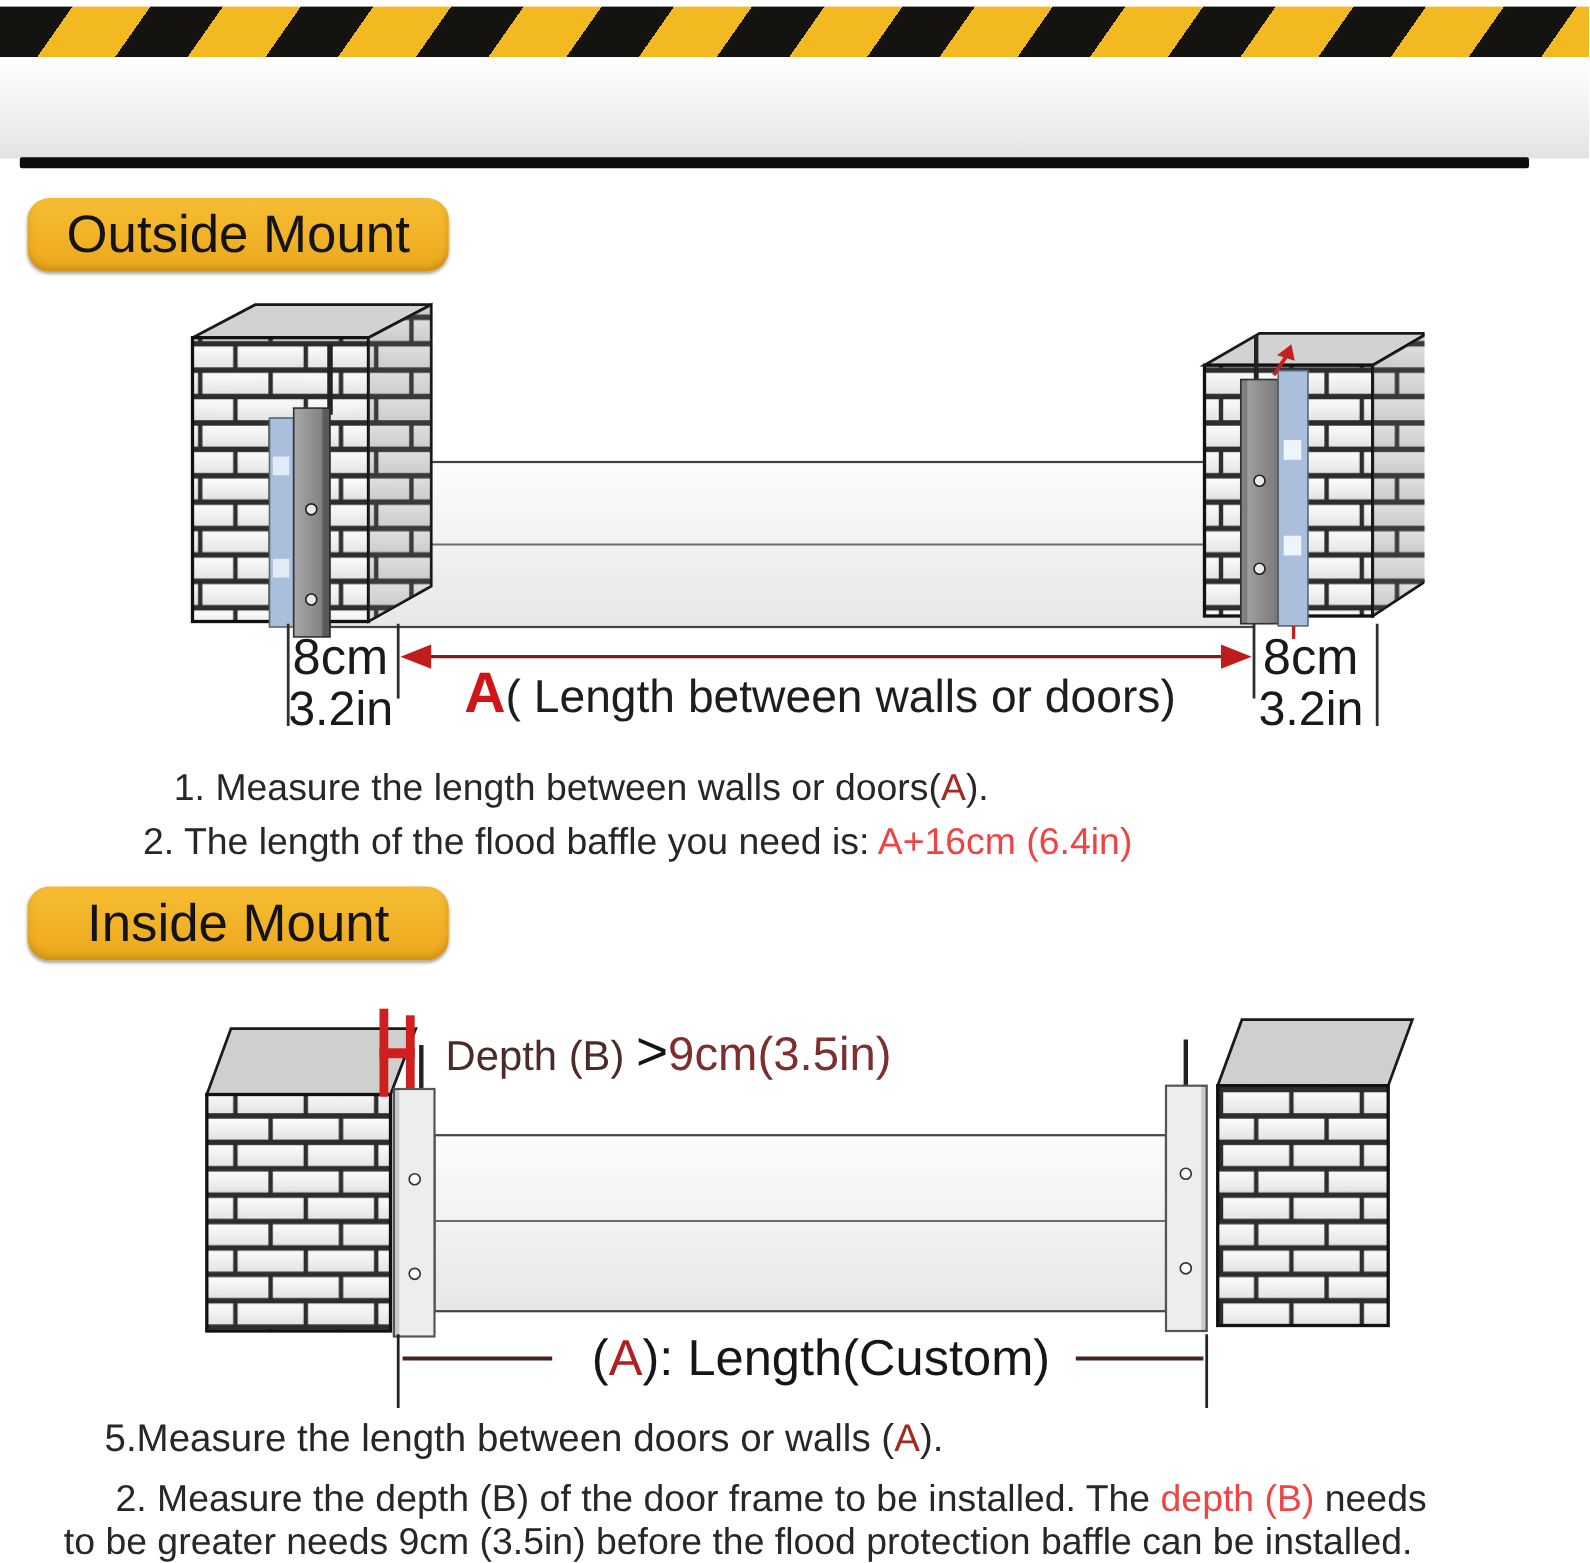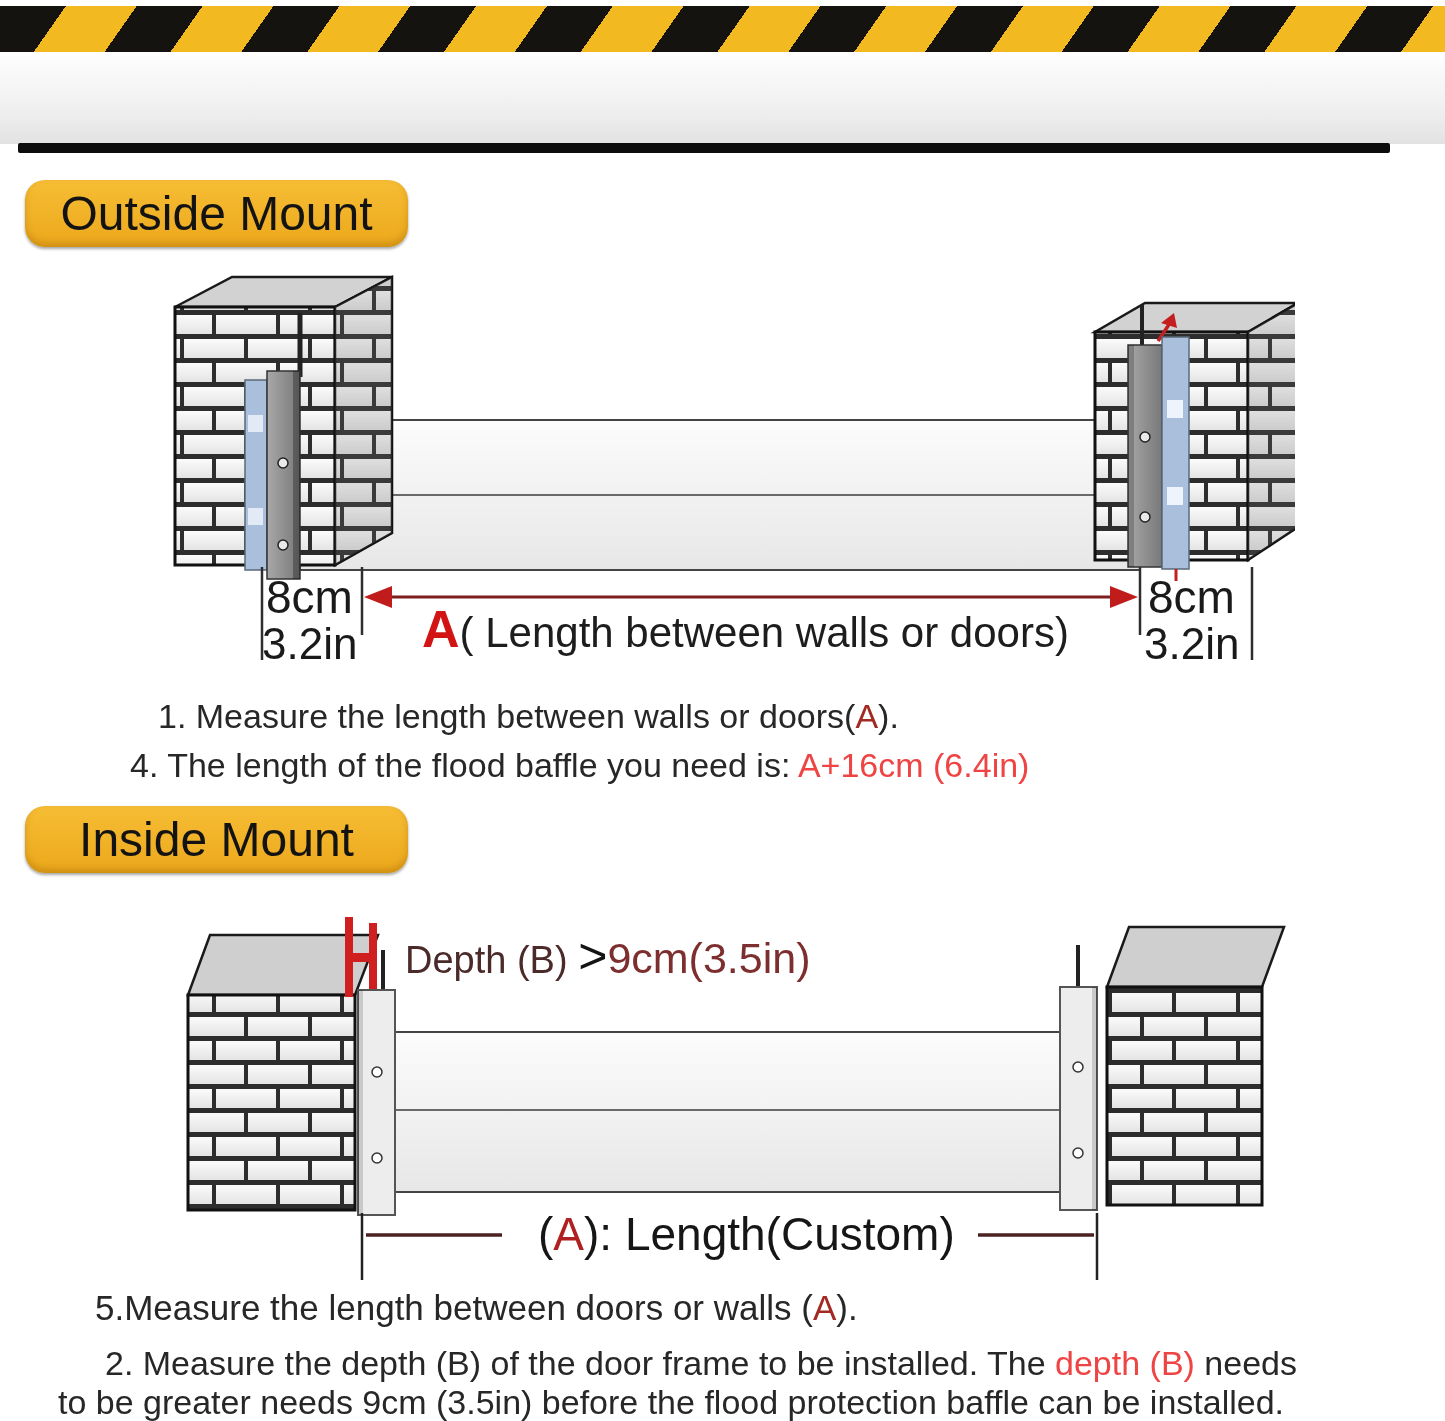--- a/index.html
+++ b/index.html
@@ -126,21 +126,21 @@
       <text x="998" y="348" font-size="46" fill="#1a1a1a"><tspan>8cm</tspan></text>
       <text x="994" y="394" font-size="44" fill="#1a1a1a"><tspan>3.2in</tspan></text>
       <text x="272" y="382"><tspan font-size="52" font-weight="bold" fill="#d31414">A</tspan><tspan font-size="42" fill="#1d1d1d">( Length between walls or doors)</tspan></text>
     </g>
   </svg>
 
   <div class="step" style="left:130px;top:698px;margin-left:28px;">
     <span>1. Measure the length between walls or doors(</span><span class="red-a">A</span><span>).</span>
   </div>
   <div class="step" style="left:130px;top:747px;">
-    <span>4. The length of the flood baffle you need is: </span><span class="red-seg">A+16cm (6.4in)</span>
+    <span>2. The length of the flood baffle you need is: </span><span class="red-seg">A+16cm (6.4in)</span>
   </div>
 
   <div class="badge" style="top:806px;">
     <span>Inside Mount</span>
   </div>
 
   <svg class="abs" style="left:150px;top:895px;" width="1145" height="390" viewBox="0 0 1145 390">
 
     <g>
       <rect x="245" y="137" width="665" height="160" fill="url(#panelGrad)" stroke="#444" stroke-width="2"></rect>

